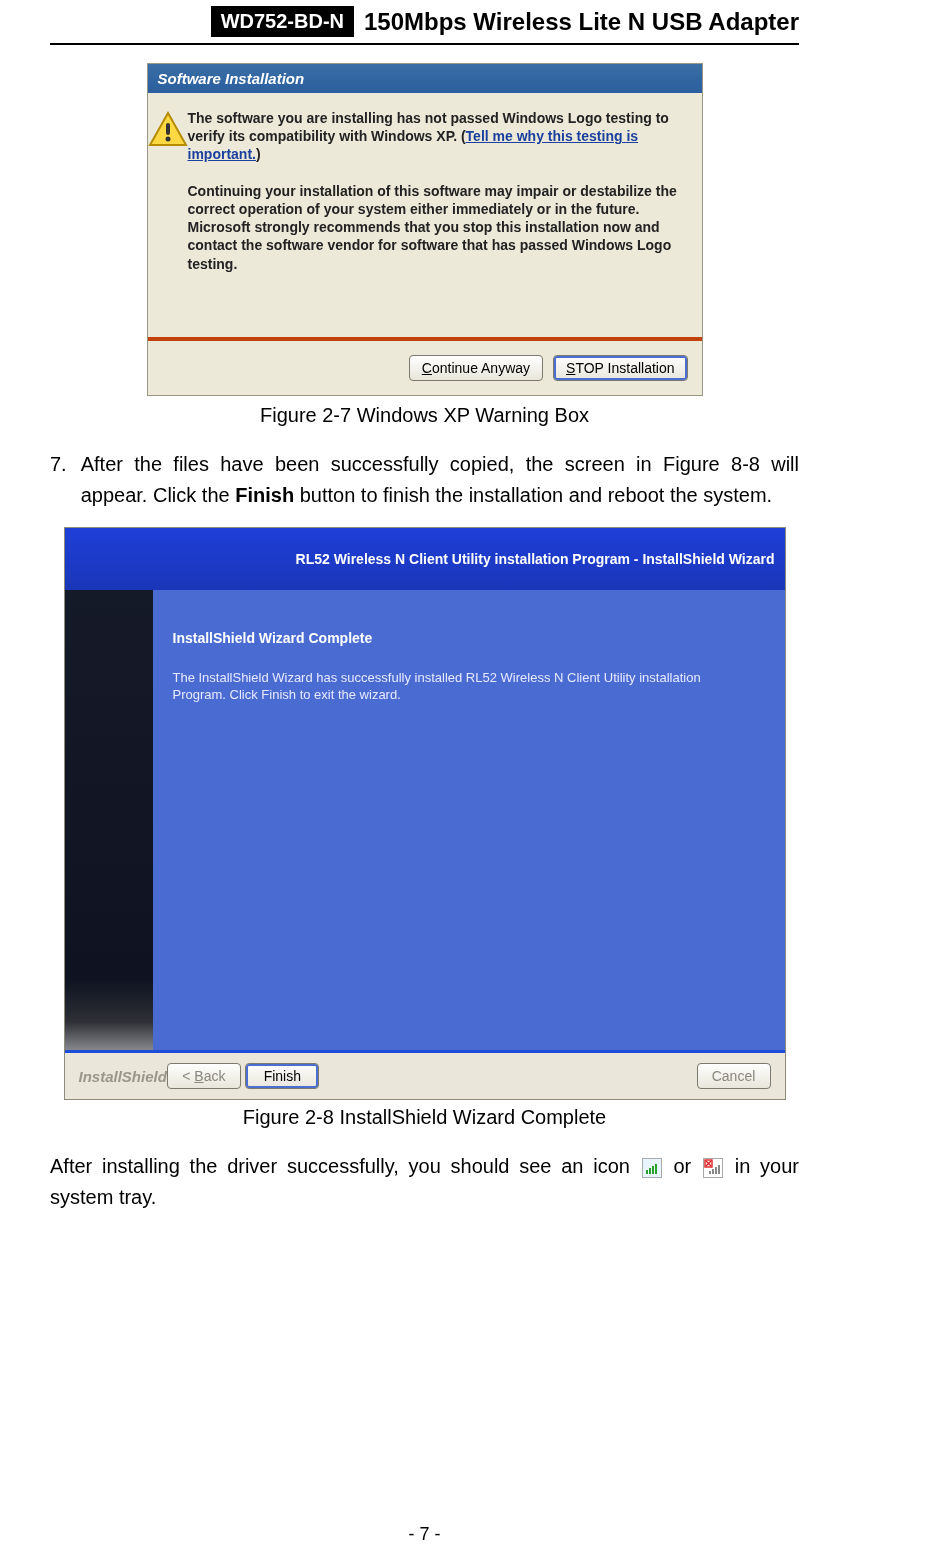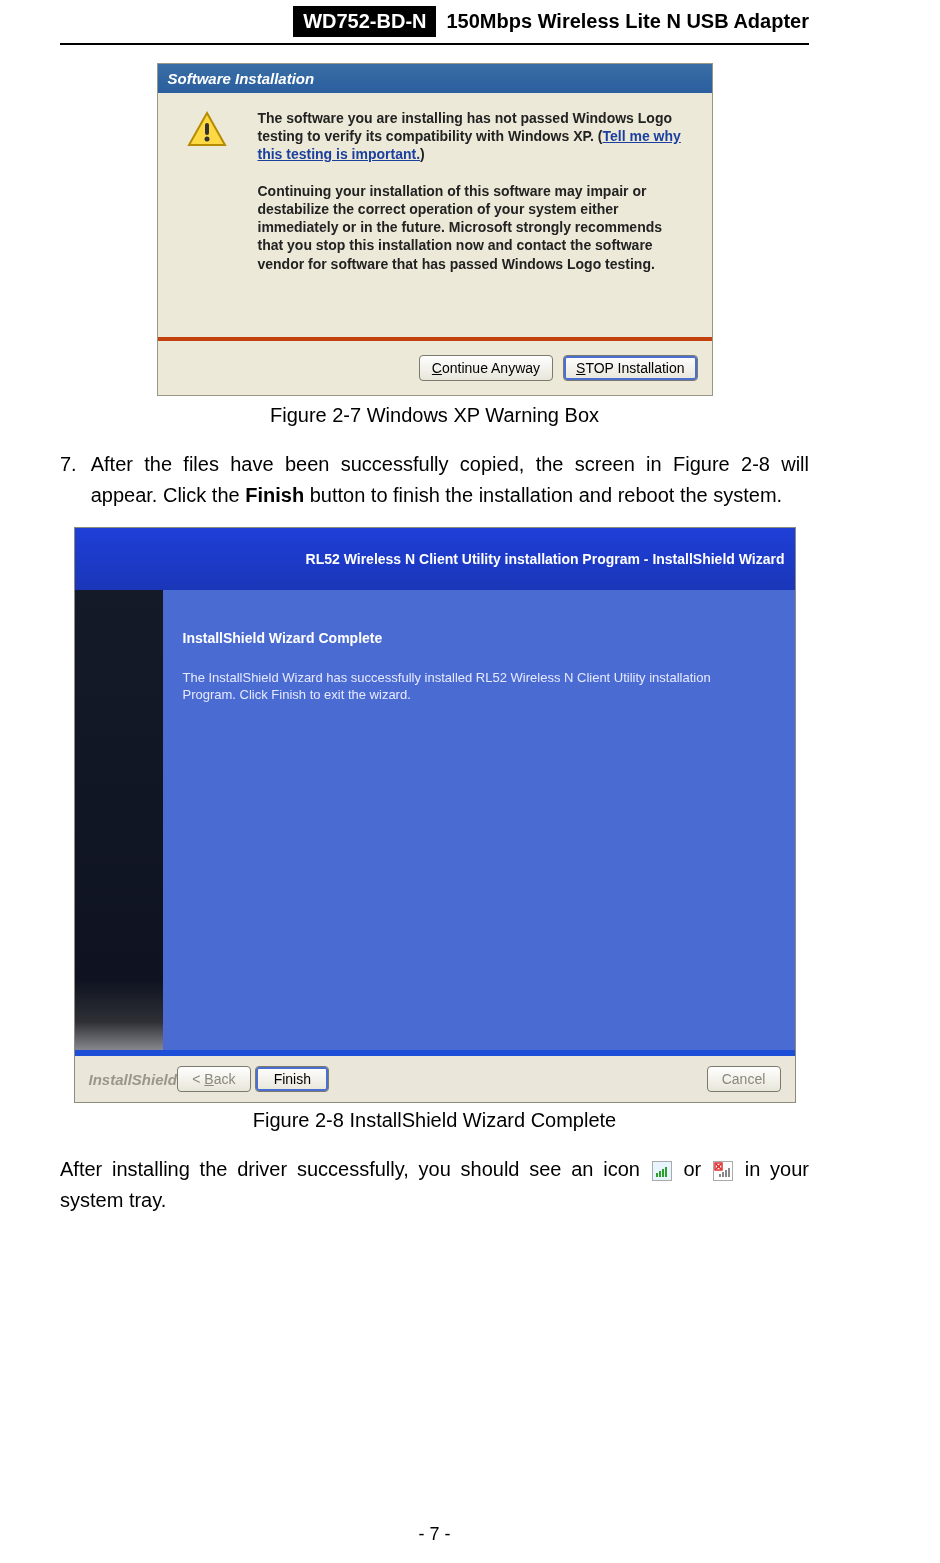--- a/index.html
+++ b/index.html
@@ -9,63 +9,61 @@
     font-family: Arial, Helvetica, sans-serif;
     color: #000;
     width: 940px;
   }
   .page {
     width: 849px;
     min-height: 1563px;
     position: relative;
     box-sizing: border-box;
     padding: 0 50px;
-    margin-left: 10px;
   }
   .header-bar {
     border-bottom: 2px solid #000;
     padding: 6px 0 6px 0;
     display: flex;
     justify-content: flex-end;
     align-items: center;
     gap: 10px;
     margin-bottom: 18px;
   }
   .header-model {
     background: #000;
     color: #fff;
     font-weight: bold;
     font-size: 20px;
     padding: 4px 10px;
   }
   .header-title {
     font-weight: bold;
-    font-size: 20px;
+    font-size: 24px;
   }
 
   
   .fig1 {
     width: 554px;
     margin: 0 auto 8px auto;
     border: 1px solid #9b9787;
     background: #ece9d8;
     font-family: Tahoma, Arial, sans-serif;
   }
   .fig1-title {
     background: linear-gradient(#3a6ea5,#2a5e9e);
     color: #fff;
     font-size: 15px;
     font-weight: bold;
     font-style: italic;
     padding: 6px 10px;
   }
   .fig1-body {
     display: flex;
-    padding: 16px 20px 10px 29px;
-    gap: 31px;
+    padding: 16px 20px 10px 0;
   }
   .fig1-icon {
     width: 40px;
     flex-shrink: 0;
   }
   .fig1-text {
     flex: 1;
     font-size: 14px;
     color: #222;
     line-height: 1.3;
@@ -156,21 +154,21 @@
   .fig2-content h3 {
     margin: 0 0 24px 0;
     font-size: 14px;
     color: #fff;
     font-weight: bold;
   }
   .fig2-content p { margin: 0 0 6px 0; line-height:1.3; color:#e7e9ff;}
   .fig2-footer {
     background: #eae6d9;
     height: 46px;
-    border-top: 6px solid #1d4ed8;
+    border-top: 3px solid #1d4ed8;
     display: flex;
     align-items: center;
     padding: 0 14px;
   }
   .fig2-brand {
     font-style: italic;
     color: #9a978a;
     font-size: 15px;
     font-weight: bold;
     flex: 0 0 auto;
@@ -234,21 +232,21 @@
     <div class="fig1-footer">
       <button class="xpbtn"><span class="ul">C</span><span>ontinue Anyway</span></button>
       <button class="xpbtn default"><span class="ul">S</span><span>TOP Installation</span></button>
     </div>
   </div>
   <div class="caption">Figure 2-7 Windows XP Warning Box</div>
 
   <div class="body-text step-line">
     <div class="step-num">7.</div>
     <div class="step-text">
-      <span>After the files have been successfully copied, the screen in Figure 2-8 will appear. Click the </span><b>Finish</b><span> button to finish the installation and reboot the system.</span>
+      <span>After the files have been successfully copied, the screen in Figure 8-8 will appear. Click the </span><b>Finish</b><span> button to finish the installation and reboot the system.</span>
     </div>
   </div>
 
   <div class="fig2">
     <div class="fig2-title">RL52 Wireless N Client Utility installation Program - InstallShield Wizard</div>
     <div class="fig2-main">
       <div class="fig2-left">
           <div class="fig2-left-shine"></div>
         </div>
       <div class="fig2-content">

